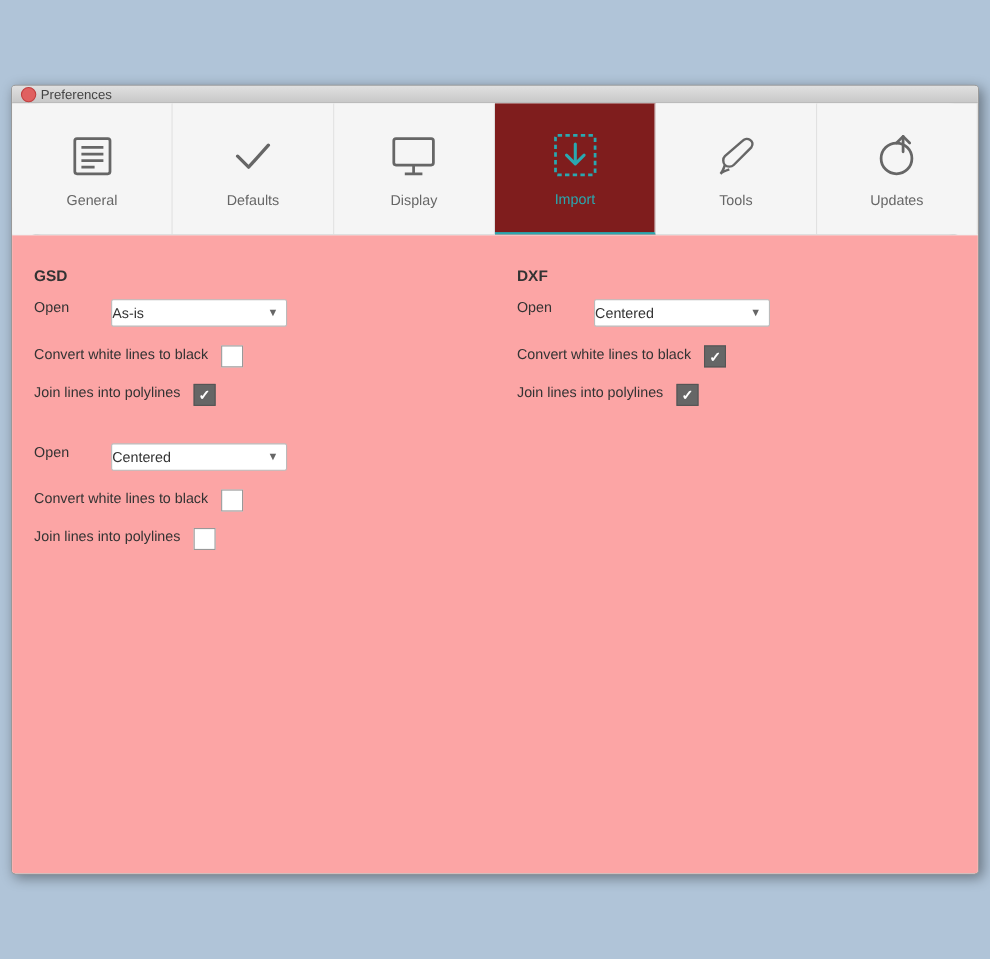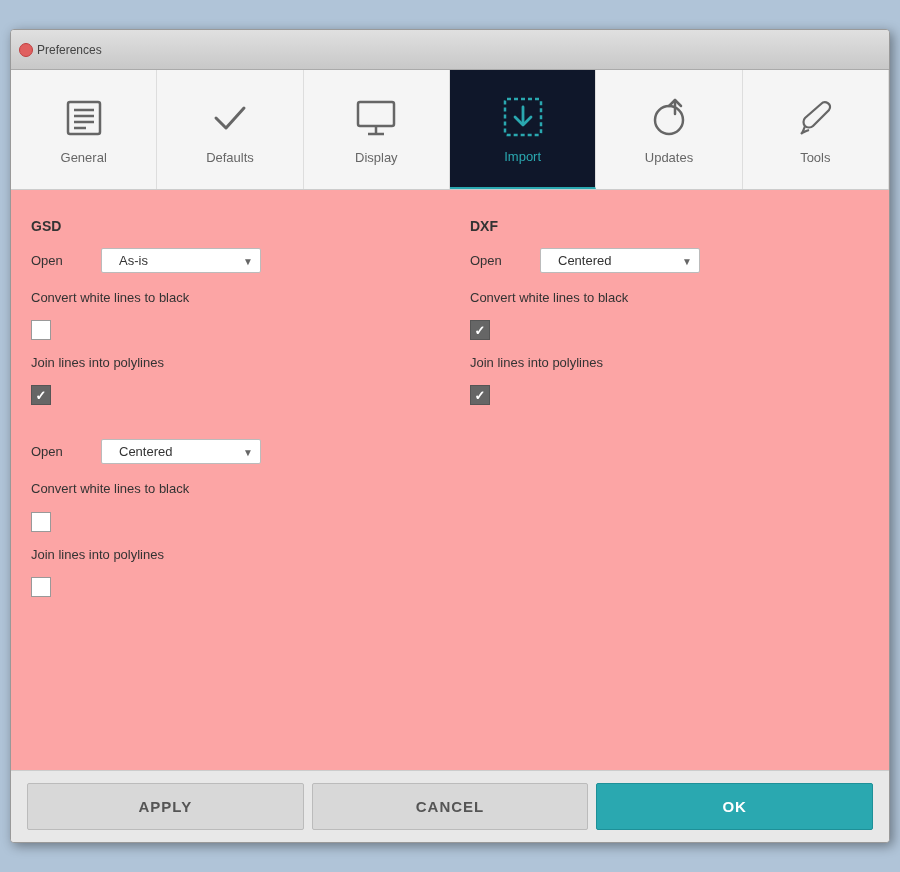--- a/index.html
+++ b/index.html
@@ -17,21 +17,21 @@
       width: 880px;
       background: #f0f0f0;
       border: 1px solid #999;
       box-shadow: 3px 3px 12px rgba(0,0,0,0.4);
       border-radius: 4px;
       overflow: hidden;
     }
     
     .title-bar {
       background: linear-gradient(to bottom, #e0e0e0, #c8c8c8);
-      height: 40px;
+      height: 16px;
       border-bottom: 1px solid #aaa;
       display: flex;
       align-items: center;
       padding: 0 8px;
     }
     .title-bar-text {
       font-size: 12px;
       color: #444;
       margin-left: 4px;
     }
@@ -42,39 +42,40 @@
       border: 1px solid #c04040;
       cursor: pointer;
     }
     
     .tab-bar {
       background: #f5f5f5;
       border-bottom: 1px solid #ccc;
       display: flex;
       align-items: stretch;
       height: 120px;
+      border-radius: 26px;
     }
     .tab {
       flex: 1;
       display: flex;
       flex-direction: column;
       align-items: center;
       justify-content: center;
       gap: 8px;
       cursor: pointer;
       border-right: 1px solid #ddd;
       padding: 10px 5px;
       color: #666;
       font-size: 13px;
       font-weight: normal;
       background: #f5f5f5;
       transition: background 0.15s;
     }
     .tab.active {
-      background: #0f172a;
+      background: #7f1d1d;
       color: #2aa8b0;
       border-bottom: 2px solid #2aa8b0;
     }
     .tab-icon {
       width: 48px;
       height: 48px;
       display: flex;
       align-items: center;
       justify-content: center;
     }
@@ -114,36 +115,36 @@
     }
     .format-label {
       font-size: 14px;
       font-weight: bold;
       color: #333;
       margin-bottom: 14px;
       margin-top: 8px;
     }
     .field-row {
       display: flex;
-      align-items: center;
+      align-items: flex-start;
       margin-bottom: 16px;
       gap: 10px;
     }
     .field-label {
       font-size: 13px;
       color: #333;
       min-width: 60px;
     }
     select.dropdown {
       appearance: none;
       -webkit-appearance: none;
       background: #fff;
       border: 1px solid #bbb;
       border-radius: 2px;
-      padding: 4px 28px 4px 17px;
+      padding: 4px 28px 4px 0;
       font-size: 13px;
       color: #333;
       cursor: pointer;
       min-width: 160px;
       position: relative;
     }
     .dropdown-wrapper {
       position: relative;
       display: inline-block;
     }
@@ -155,21 +156,20 @@
       transform: translateY(-50%);
       font-size: 10px;
       color: #666;
       pointer-events: none;
     }
     .checkbox-cell {
       display: flex;
       align-items: flex-start;
       margin-bottom: 14px;
       gap: 12px;
-      flex-direction: column;
     }
     .checkbox-label {
       font-size: 13px;
       color: #333;
       line-height: 1.4;
       max-width: 160px;
     }
     .cb {
       width: 20px;
       height: 20px;
@@ -283,37 +283,37 @@
           <line x1="22" y1="12" x2="22" y2="28" stroke="#2aa8b0" stroke-width="2.8" stroke-linecap="round"></line>
           <polyline points="14,22 22,30 30,22" stroke="#2aa8b0" stroke-width="2.8" fill="none" stroke-linecap="round" stroke-linejoin="round"></polyline>
         </svg>
       </div>
       <span>Import</span>
     </div>
 
     <div class="tab">
       <div class="tab-icon">
         <svg viewBox="0 0 44 44" fill="none" xmlns="http://www.w3.org/2000/svg">
+
+          <path d="M28 8 C32 4 40 8 36 14 L20 30 C18 32 14 32 12 30 C10 28 10 24 12 22 Z" stroke="#666" stroke-width="2.2" fill="none"></path>
+          <path d="M12 30 C10 36 8 38 8 38 C8 38 10 36 16 34" stroke="#666" stroke-width="2.2" fill="none"></path>
+        </svg>
+      </div>
+      <span>Tools</span>
+    </div>
+
+    <div class="tab">
+      <div class="tab-icon">
+        <svg viewBox="0 0 44 44" fill="none" xmlns="http://www.w3.org/2000/svg">
           <circle cx="22" cy="24" r="14" stroke="#666" stroke-width="2.5"></circle>
           <polyline points="22,10 28,4 34,10" stroke="#666" stroke-width="2.5" fill="none" stroke-linecap="round" stroke-linejoin="round"></polyline>
           <line x1="28" y1="4" x2="28" y2="18" stroke="#666" stroke-width="2.5" stroke-linecap="round"></line>
         </svg>
       </div>
       <span>Updates</span>
-    </div>
-
-    <div class="tab">
-      <div class="tab-icon">
-        <svg viewBox="0 0 44 44" fill="none" xmlns="http://www.w3.org/2000/svg">
-
-          <path d="M28 8 C32 4 40 8 36 14 L20 30 C18 32 14 32 12 30 C10 28 10 24 12 22 Z" stroke="#666" stroke-width="2.2" fill="none"></path>
-          <path d="M12 30 C10 36 8 38 8 38 C8 38 10 36 16 34" stroke="#666" stroke-width="2.2" fill="none"></path>
-        </svg>
-      </div>
-      <span>Tools</span>
     </div>
 
   </div>
 
 
   <div class="content">
 
     <div class="column">
 
       <div class="format-label">GSD</div>
@@ -375,18 +375,13 @@
         <span class="checkbox-label">Convert white lines to black</span>
         <div class="cb checked"></div>
       </div>
       <div class="checkbox-cell">
         <span class="checkbox-label">Join lines into polylines</span>
         <div class="cb checked"></div>
       </div>
     </div>
   </div>
 
-  <div class="footer">
-    <button class="btn btn-apply">APPLY</button>
-    <button class="btn btn-cancel">CANCEL</button>
-    <button class="btn btn-ok">OK</button>
-  </div>
 </div>
 
 </body></html>

